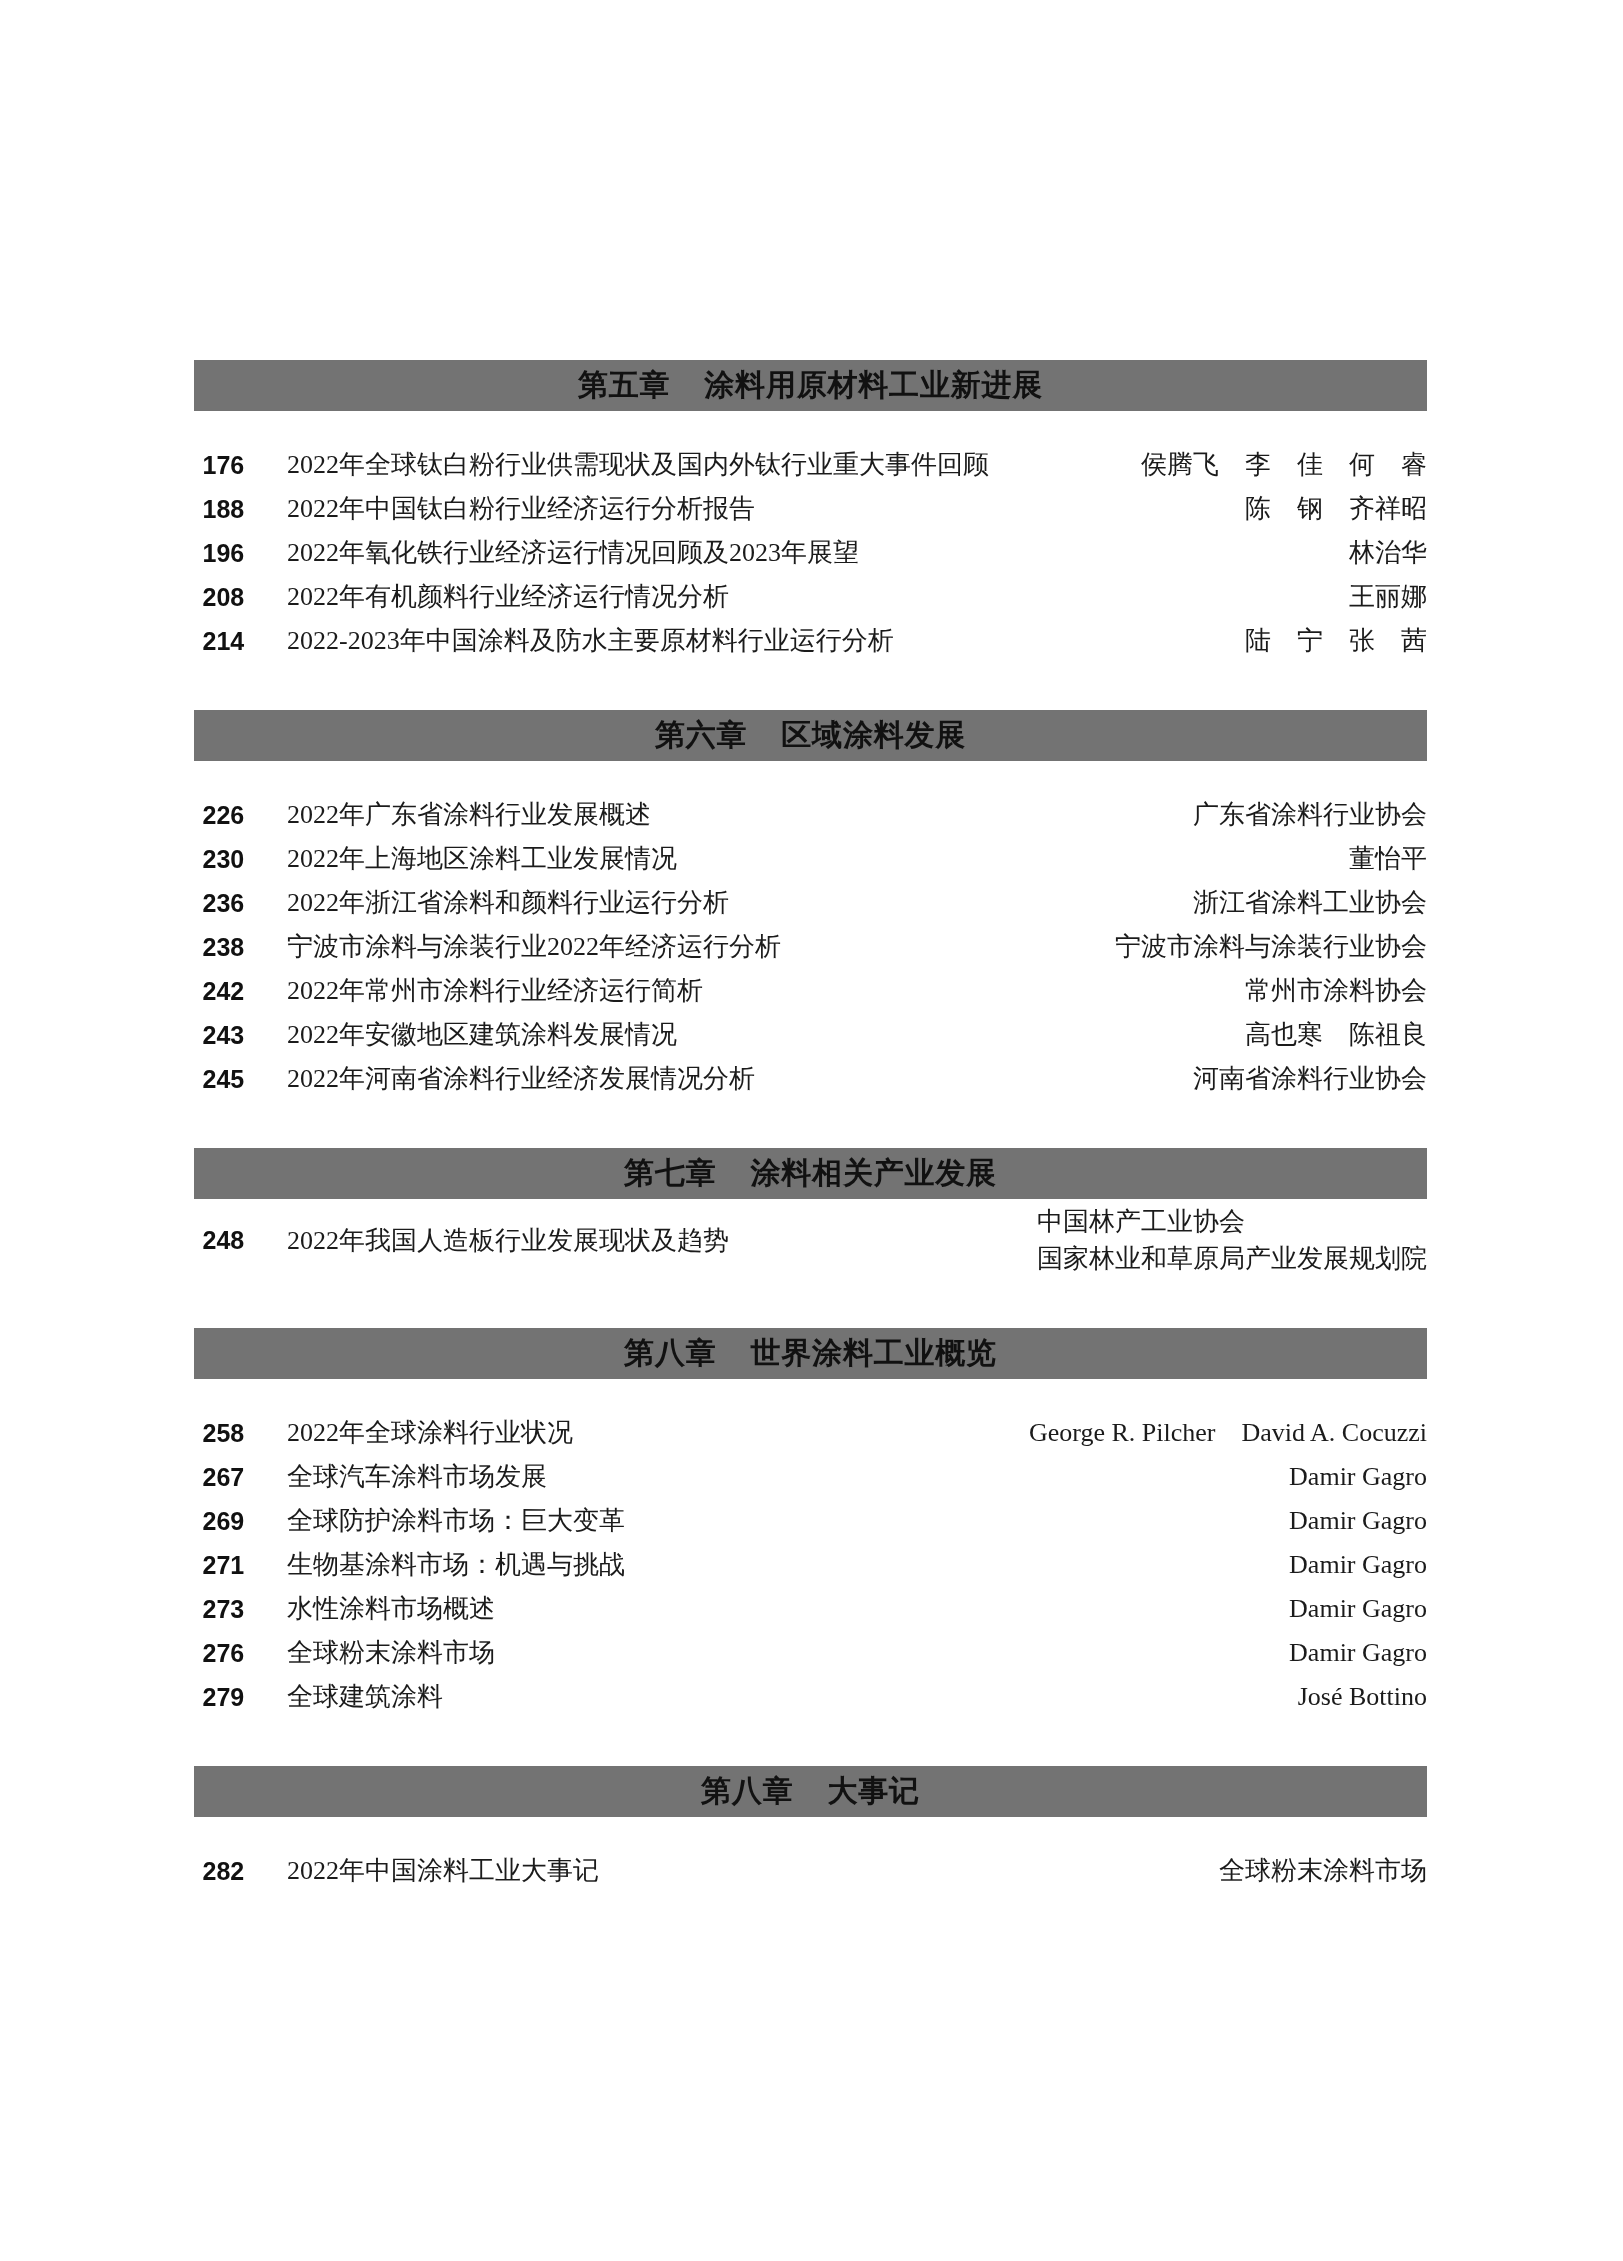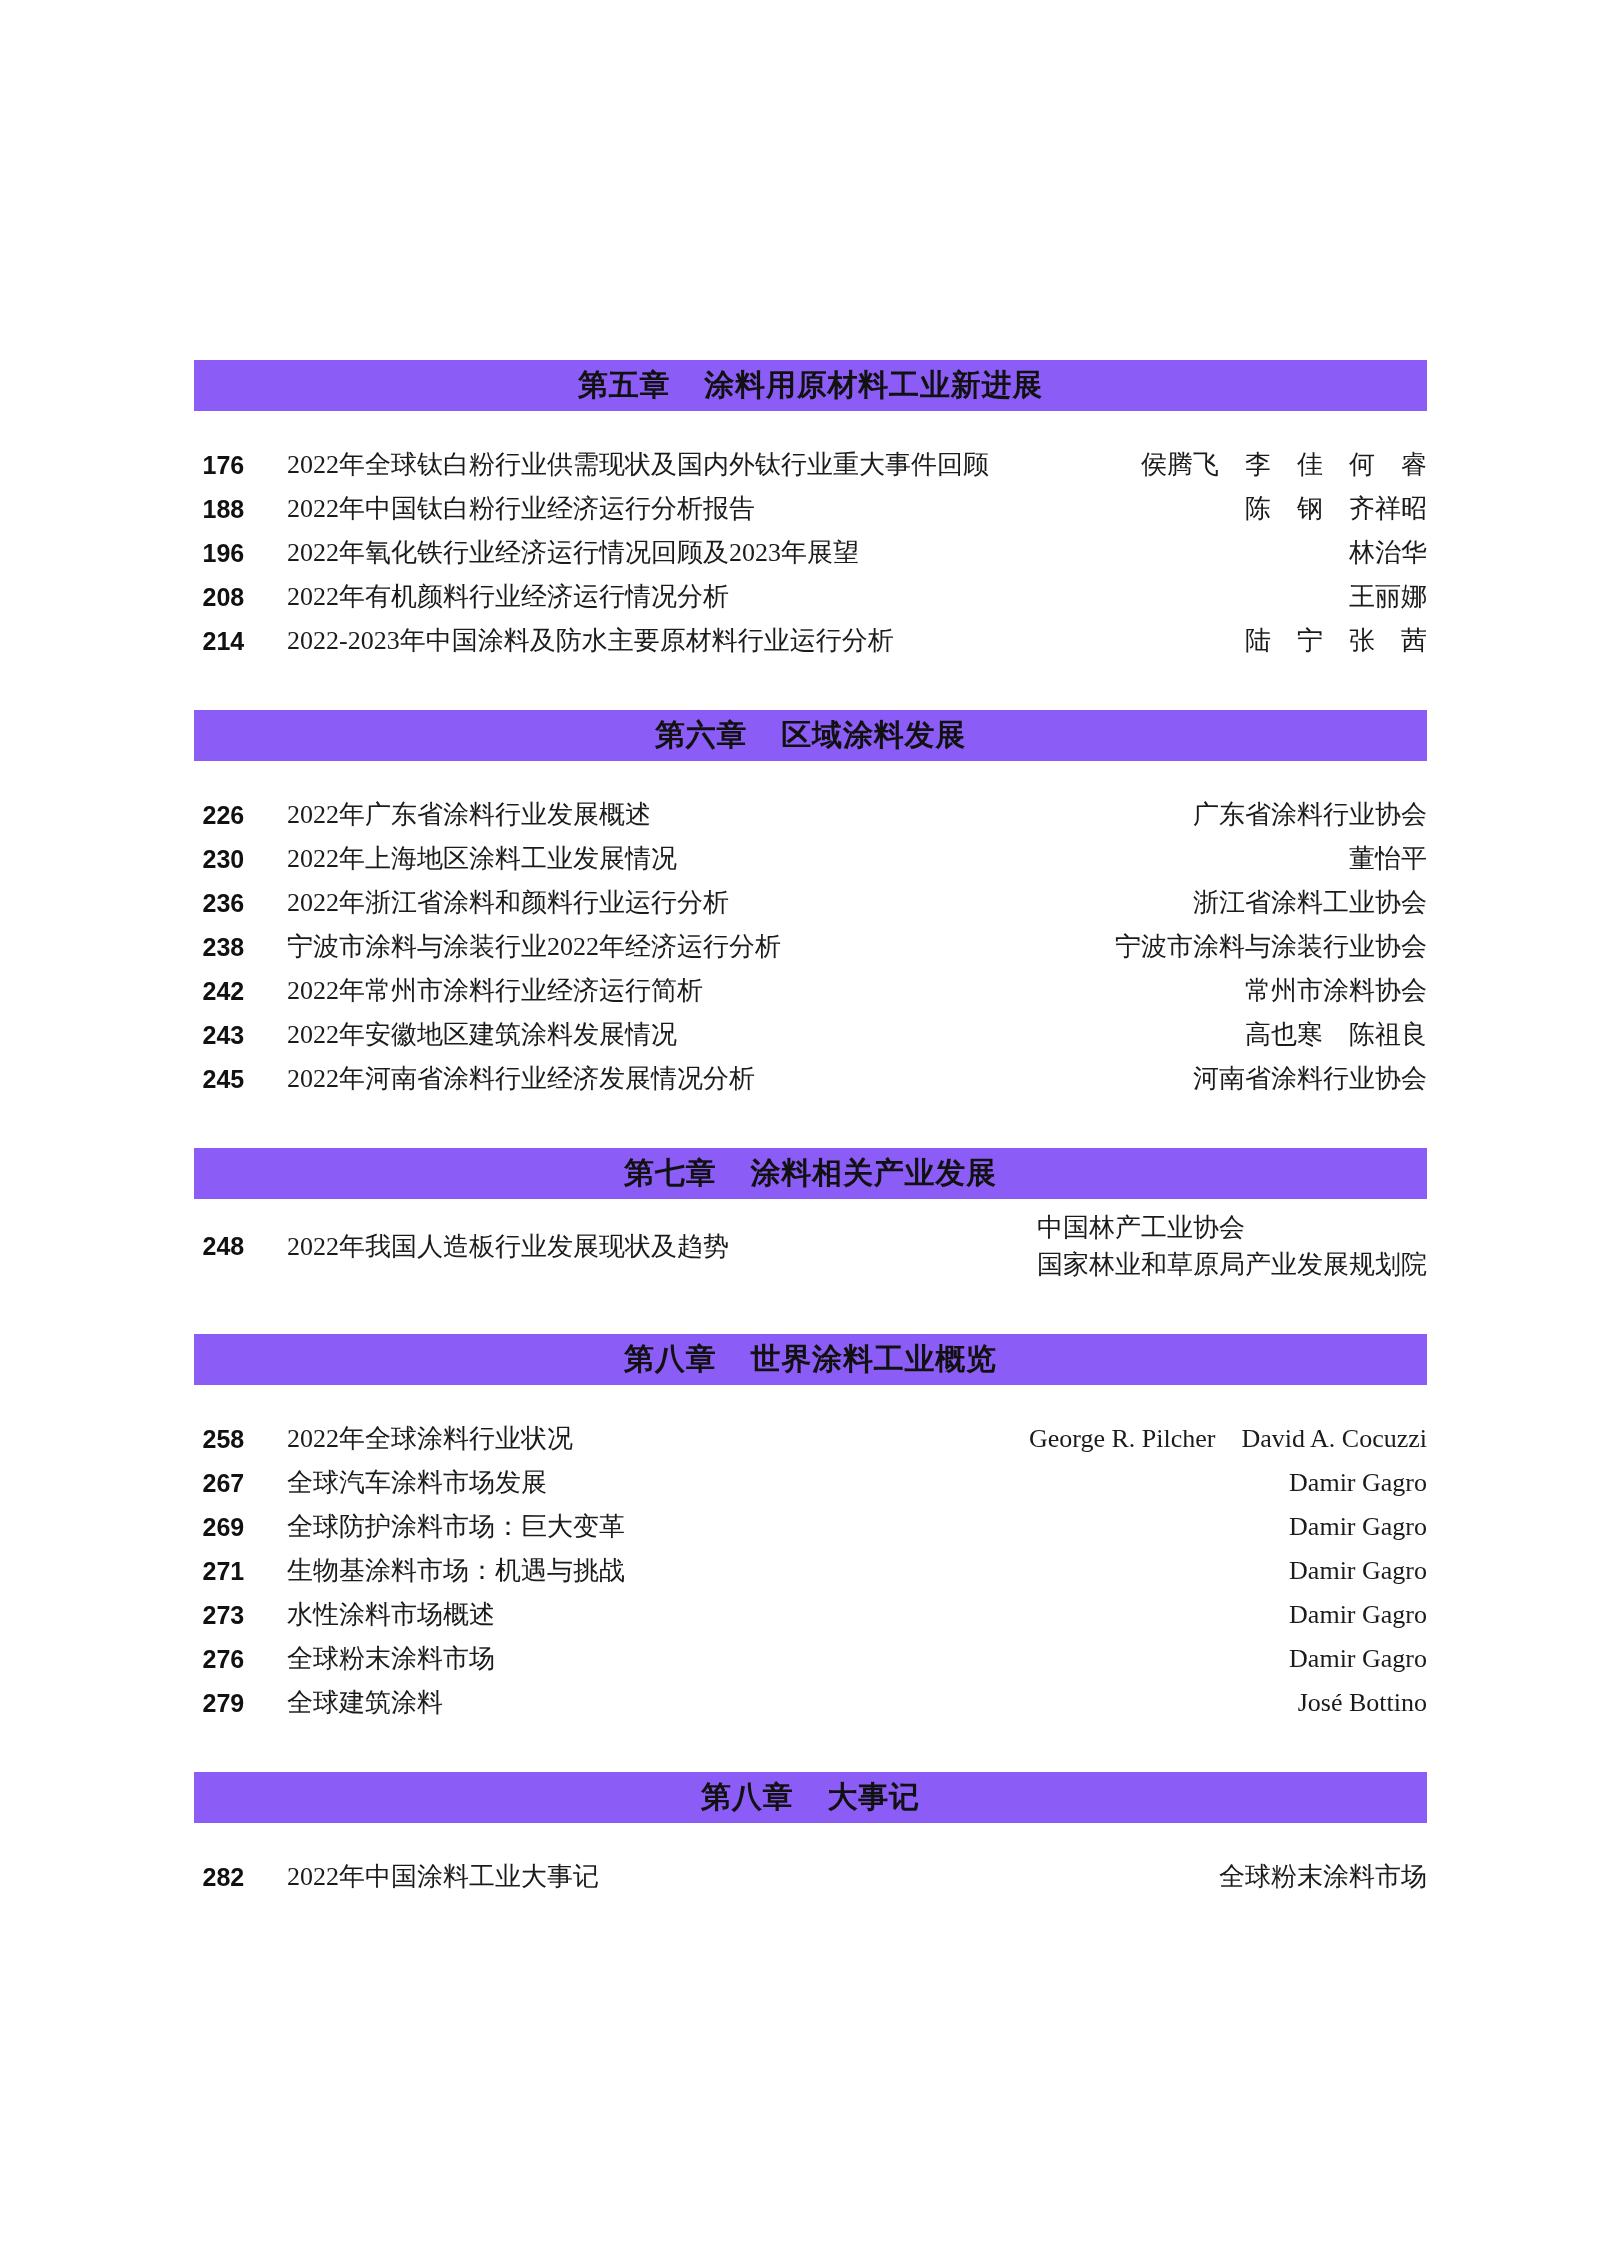--- a/index.html
+++ b/index.html
@@ -22,38 +22,38 @@
     width: 1233px;
   }
   .section {
     margin-bottom: 47px;
   }
   .section.sec7 {
     margin-bottom: 56px;
   }
   .chapter-bar {
     height: 51px;
-    background: #8b5cf6;
+    background: #737373;
     display: flex;
     align-items: center;
     justify-content: center;
     font-family: Liberation Sans, sans-serif;
     font-weight: 700;
     font-size: 30px;
     color: #111111;
     letter-spacing: 0.8px;
   }
   .chapter-title {
     margin-left: 34px;
   }
   .entries {
     padding-top: 32px;
   }
   .section.sec7 .entries {
-    padding-top: 15px;
+    padding-top: 9px;
   }
   .entry {
     display: flex;
     align-items: center;
     height: 44px;
     line-height: 44px;
     font-family: "Liberation Serif", "DejaVu Serif", serif;
     font-size: 26px;
     color: #1b1b1b;
     white-space: nowrap;

